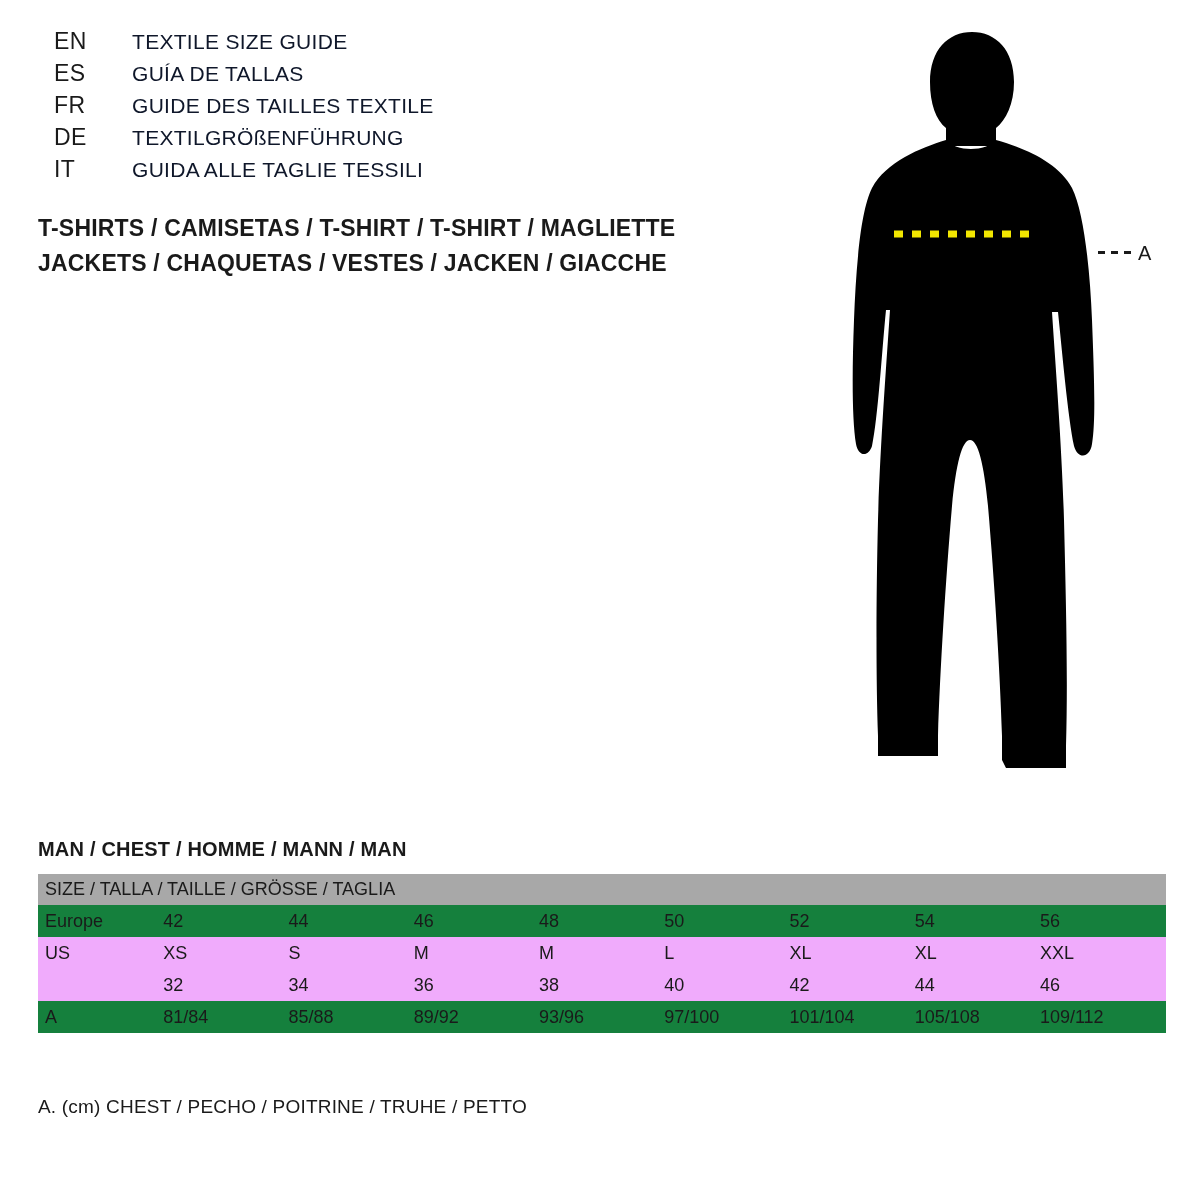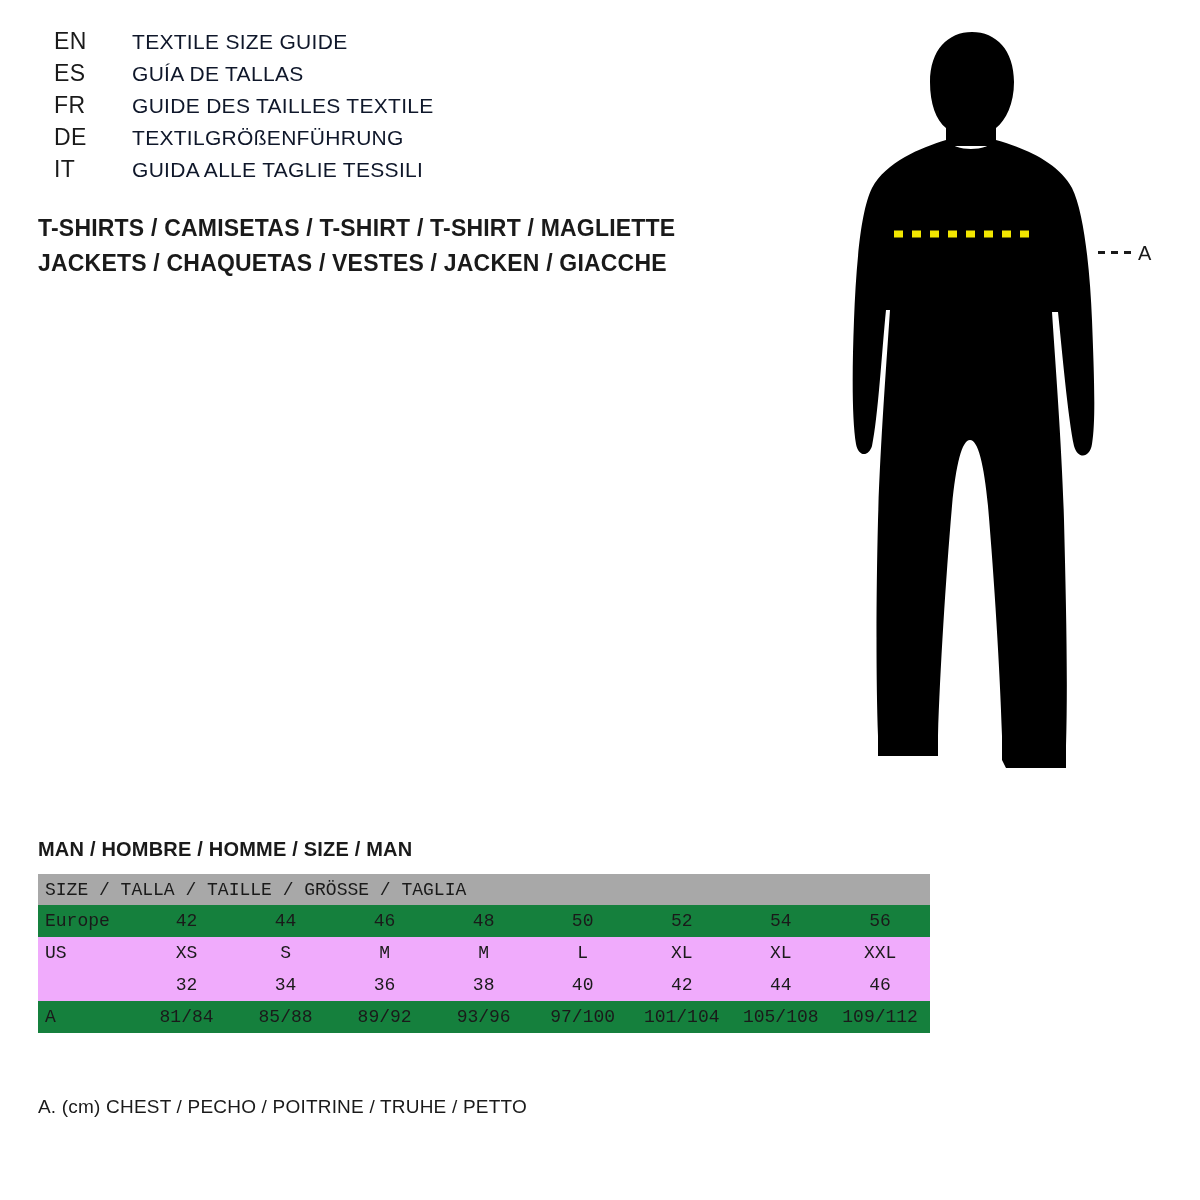--- a/index.html
+++ b/index.html
@@ -94,30 +94,29 @@
   }
   .table-title {
     font-size: 20px;
     font-weight: bold;
     letter-spacing: 0.2px;
     margin-bottom: 13px;
     color: #1a1a1a;
   }
   table.size-table {
     border-collapse: collapse;
-    width: 892px;
+    width: 1128px;
     table-layout: fixed;
-    font-family: Liberation Mono, monospace;
   }
   table.size-table td {
     font-size: 18px;
     height: 32px;
     padding: 0;
     color: #1a1a1a;
-    text-align: center;
+    text-align: left;
     vertical-align: middle;
   }
   table.size-table td.rowlabel {
     text-align: left;
     padding-left: 7px;
     width: 172px;
   }
   tr.band-header td {
     background: #a8a8a8;
     font-size: 18px;
@@ -211,21 +210,21 @@
     <g>
       <line x1="74" y1="214" x2="212" y2="214" stroke="#f2e600" stroke-width="7" stroke-dasharray="9 9" stroke-linecap="butt"></line>
     </g>
   </svg>
 
   <div class="dash-lead"></div>
   <div class="measure-label">A</div>
 </div>
 
 <div class="table-section">
-  <div class="table-title">MAN / HOMBRE / HOMME / SIZE / MAN</div>
+  <div class="table-title">MAN / CHEST / HOMME / MANN / MAN</div>
 
   <table class="size-table">
     <tbody>
       <tr class="band-header">
         <td class="rowlabel" colspan="9">SIZE / TALLA / TAILLE / GRÖSSE / TAGLIA</td>
       </tr>
 
       <tr class="band-light">
         <td class="rowlabel">Europe</td>
         <td>42</td>

